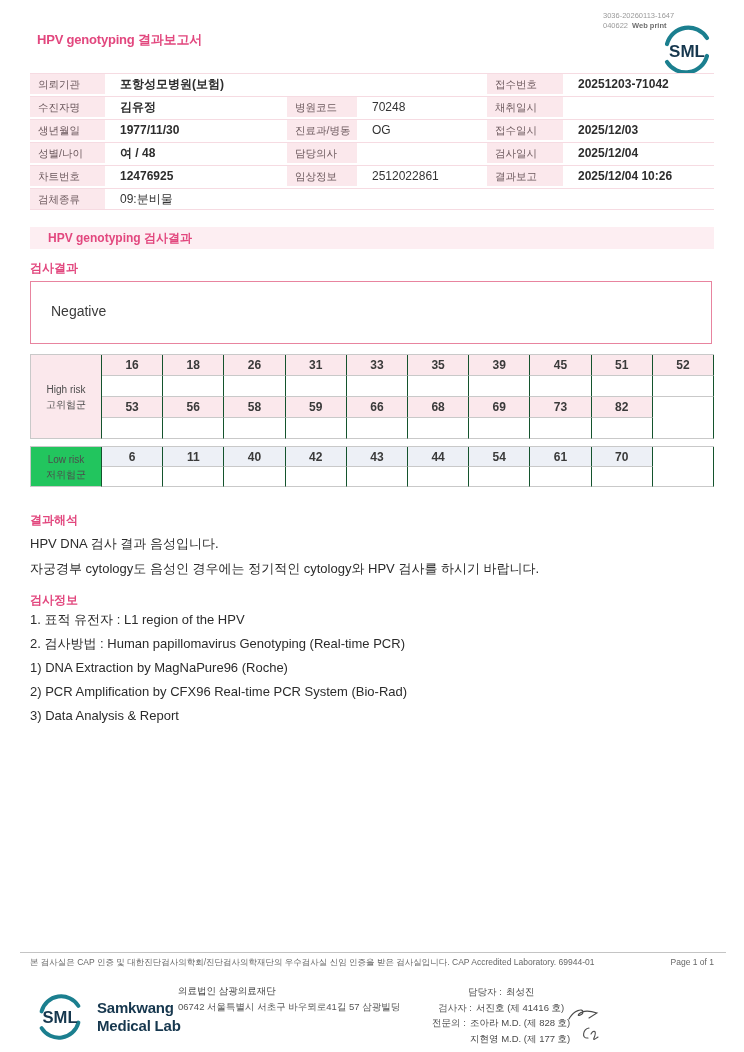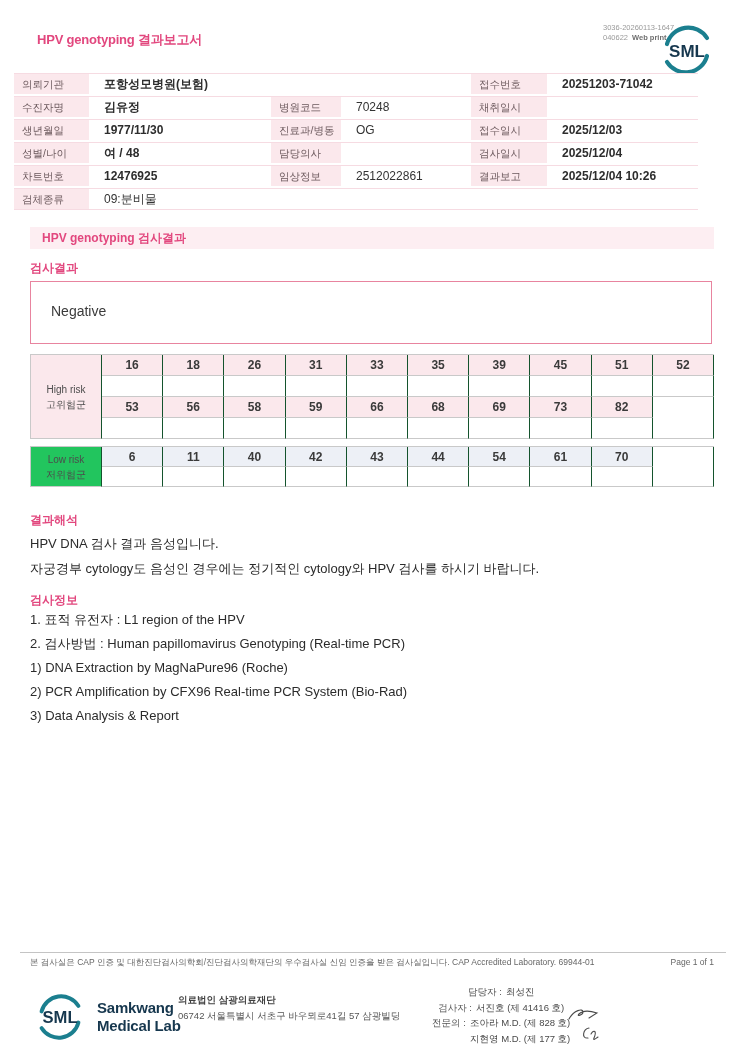--- a/index.html
+++ b/index.html
@@ -1,39 +1,39 @@
 <!DOCTYPE html>
 <html><head>
 <meta charset="utf-8">
 <style>
   * { margin:0; padding:0; box-sizing:border-box; }
   body { background:#e9e9e9; font-family:"Liberation Sans", sans-serif; }
   .page { position:relative; width:744px; height:1052px; background:#ffffff; margin:0 auto; overflow:hidden; }
 
   
   .title { position:absolute; left:37px; top:31px; font-size:13px; font-weight:bold; color:#e2477e; letter-spacing:-0.2px; }
-  .print-ref { position:absolute; left:603px; top:11px; font-size:7.5px; color:#9a9a9a; line-height:9.5px;margin-top:12px; }
+  .print-ref { position:absolute; left:603px; top:11px; font-size:7.5px; color:#9a9a9a; line-height:9.5px; }
   .print-ref .wp { color:#6e6e6e; font-weight:bold; margin-left:4px; }
   .logo-top { position:absolute; left:661px; top:24px; }
 
   
-  .info { position:absolute; left:14px; top:73px; width:684px; }
+  .info { position:absolute; left:30px; top:73px; width:684px; }
   .info-row { display:grid; column-gap:3px; margin-bottom:2px; border-top:1px solid #f6dbe2; }
   .info-row:last-child { border-bottom:1px solid #f6dbe2; }
   .gr-full { grid-template-columns:75px 376px 76px 148px; }
   .gr-std  { grid-template-columns:75px 176px 70px 124px 76px 148px; }
   .gr-last { grid-template-columns:75px 606px; }
   .cell { height:20px; line-height:20px; overflow:hidden; white-space:nowrap; }
   .lbl { background:#fbe8ec; color:#6b585c; font-size:10.5px; padding:0 8px; text-align:justify; text-align-last:justify; }
   .val { background:#ffffff; color:#333333; font-size:12px; padding-left:12px; }
   .val.b { font-weight:bold; color:#2d2d2d; }
 
   
   .band { position:absolute; left:30px; top:227px; width:684px; height:22px; background:#fdeef2;
-          color:#e2477e; font-size:12px; font-weight:bold; line-height:22px; padding-left:12px; }
+          color:#e2477e; font-size:12px; font-weight:bold; line-height:22px; padding-left:18px; }
   .sec-h { position:absolute; left:30px; font-size:12px; font-weight:bold; color:#e2477e; }
 
   
   .result-box { position:absolute; left:30px; top:281px; width:682px; height:63px;
                 border:1.5px solid #e8849f; background:#fff; }
   .result-box .neg { position:absolute; left:20px; top:21px; font-size:14px; font-weight:500; color:#3b3b3b; }
 
   
   .geno { position:absolute; left:30px; width:684px; display:grid;
           grid-template-columns:71px repeat(10, 1fr);
@@ -57,21 +57,21 @@
   .interp-lines { top:531px; line-height:25px; }
   .testinfo-lines { top:608px; line-height:24px; }
 
   
   .foot-line { position:absolute; left:20px; right:18px; top:952px; border-top:1px solid #c4c4c4; }
   .disclaimer { position:absolute; left:30px; top:957px; font-size:8.5px; color:#666; }
   .page-num { position:absolute; right:30px; top:957px; font-size:8.5px; color:#666; }
   .foot-logo { position:absolute; left:30px; top:993px; display:flex; align-items:center; gap:7px; }
   .foot-logo .labname { font-size:15px; font-weight:bold; color:#16374e; line-height:18px; letter-spacing:-0.2px; }
   .foot-org { position:absolute; left:178px; top:983px; font-size:9.5px; color:#555; line-height:15.5px; }
-  .foot-org .org-n { font-weight:bold; color:#3f3f3f;margin-top:9px; }
+  .foot-org .org-n { font-weight:normal; color:#3f3f3f; }
   .foot-staff { position:absolute; left:428px; top:984px; font-size:9.5px; color:#4a4a4a; line-height:15.5px;text-align:center; }
   .foot-staff .role { display:inline-block; width:42px; color:#555; }
   .sig { position:absolute; }
   .sig1 { left:567px; top:1008px; }
   .sig2 { left:580px; top:1026px; }
 </style>
 </head>
 <body>
 
 <div class="page">

